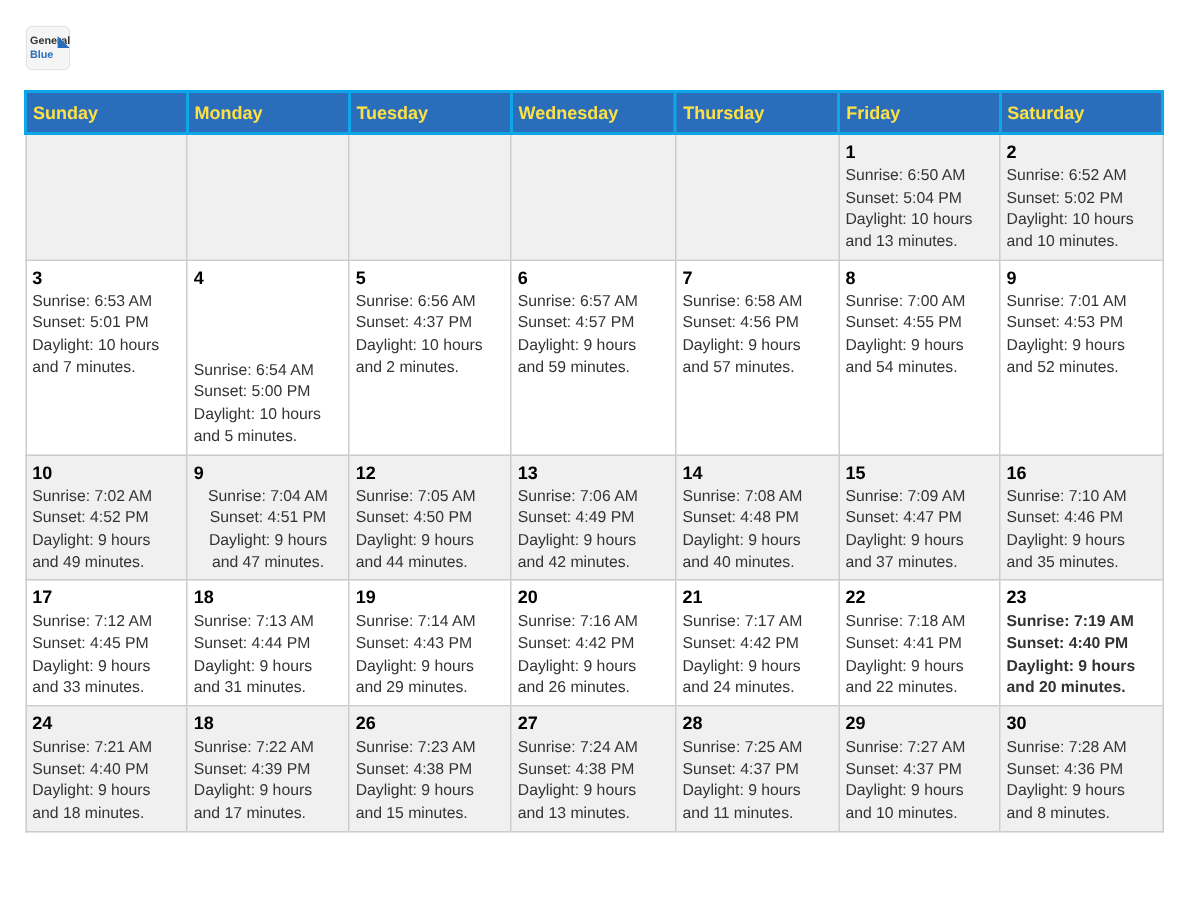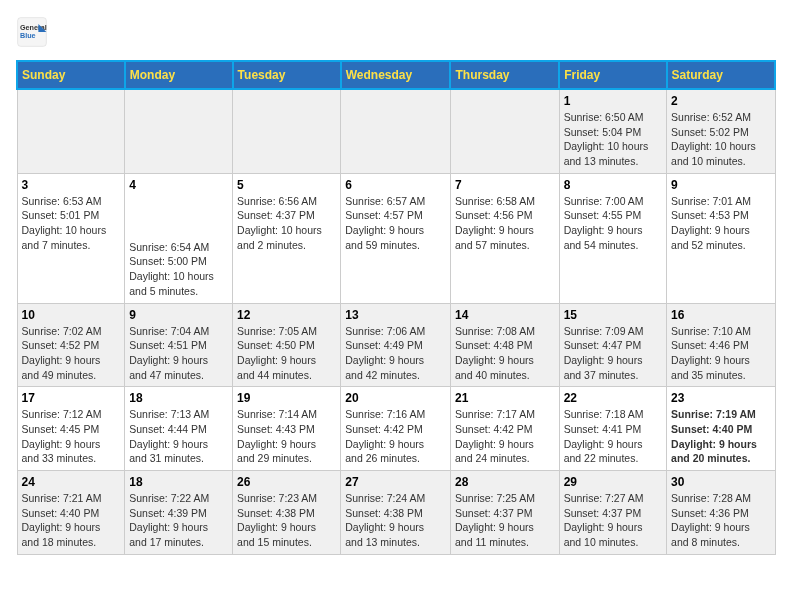--- a/index.html
+++ b/index.html
@@ -196,21 +196,21 @@
       <tr>
         <td>
           <span class="day-number">10</span>
           <div class="day-info" style="white-space: pre-line;">Sunrise: 7:02 AM
 Sunset: 4:52 PM
 Daylight: 9 hours
 and 49 minutes.</div>
         </td>
         <td>
           <span class="day-number">9</span>
-          <div class="day-info" style="white-space: pre-line;">Sunrise: 7:04 AM
+          <div class="day-info" style="white-space: pre-line; text-align: center;">Sunrise: 7:04 AM
 Sunset: 4:51 PM
 Daylight: 9 hours
 and 47 minutes.</div>
         </td>
         <td>
           <span class="day-number">12</span>
           <div class="day-info" style="white-space: pre-line;">Sunrise: 7:05 AM
 Sunset: 4:50 PM
 Daylight: 9 hours
 and 44 minutes.</div>

